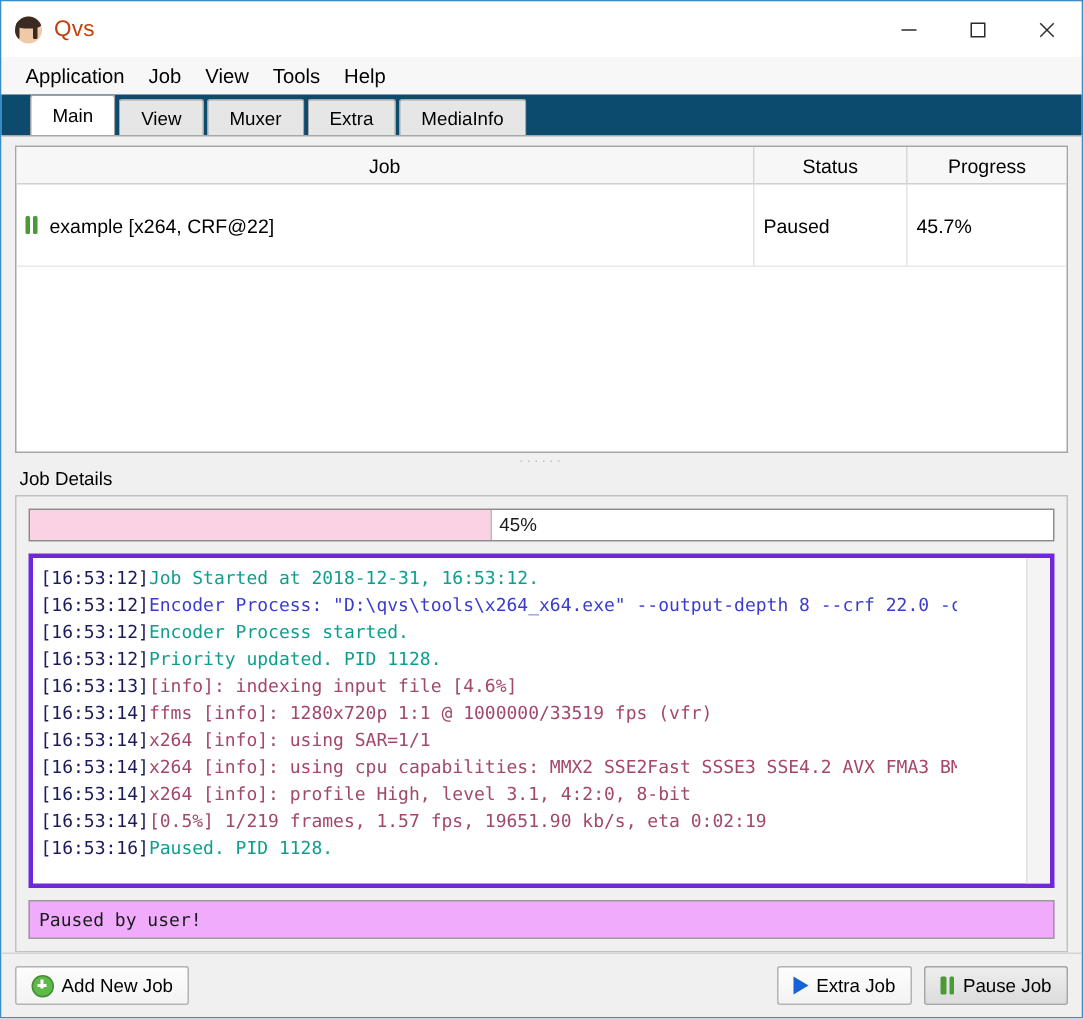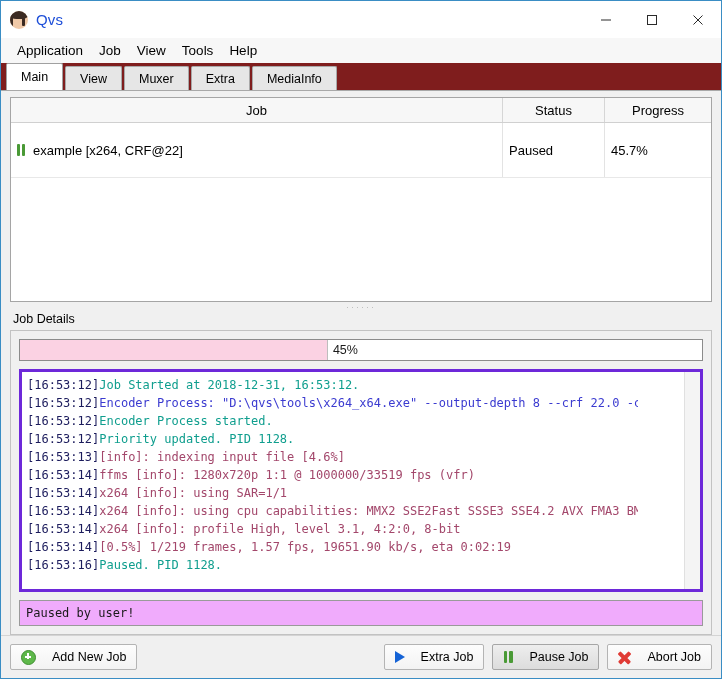--- a/index.html
+++ b/index.html
@@ -49,21 +49,21 @@
   .title-icon::after {
     content: "";
     position: absolute;
     left: 0; top: 3px; width: 3px; height: 12px;
     background: #3b2a22;
     box-shadow: 12px 0 0 0 #3b2a22;
     border-radius: 1px;
   }
   .title-text {
     font-size: 15px;
-    color: #1d4ed8;
+    color: #c2410c;
     letter-spacing: 0.2px;
   }
   .win-buttons {
     position: absolute;
     right: 0; top: 0;
     height: 37px;
     display: flex;
   }
   .win-btn {
     width: 46px; height: 37px;
@@ -86,23 +86,23 @@
     font-size: 13.5px;
     color: #000;
     padding: 2px 8px 3px 8px;
     cursor: default;
     white-space: nowrap;
   }
 
   
   .tabbar {
     height: 27px;
-    background: #7f1d1d;
+    background: #0c4a6e;
     display: flex; align-items: flex-end;
-    padding-left: 5px;
+    padding-left: 19px;
     flex: 0 0 auto;
     position: relative;
   }
   .tab {
     height: 24px;
     box-sizing: border-box;
     padding: 0 14px;
     display: flex; align-items: center; justify-content: center;
     font-size: 12.5px;
     background: #e6e6e6;
@@ -314,21 +314,21 @@
     font-size: 12.5px;
     color: #000;
     cursor: default;
     border-radius: 2px;
     white-space: nowrap;
   }
   .btn.hover {
     background: linear-gradient(#eeeeee, #dcdcdc);
     border-color: #a6a6a6;
   }
-  .btn .lbl { margin-left: 16px; }
+  .btn .lbl { margin-left: 5px; }
   .spacer { flex: 1 1 auto; }
   .btn + .btn { margin-left: 8px; justify-content: space-between; }
 
   .ic-plus {
     width: 13px; height: 13px; border-radius: 50%;
     background: #5eb84a;
     border: 1px solid #3f8f30;
     position: relative;
     flex: 0 0 auto;
   }
@@ -476,22 +476,15 @@
       <span class="ic-play"></span>
       <span class="lbl">Extra Job</span>
     </div>
     <div class="btn hover">
       <span class="ic-pause">
           <i></i>
           <i></i>
         </span>
       <span class="lbl">Pause Job</span>
     </div>
-    <div class="btn">
-      <span class="ic-cross">
-          <i></i>
-          <i></i>
-        </span>
-      <span class="lbl">Abort Job</span>
-    </div>
   </div>
 
 </div>
 
 </body></html>

